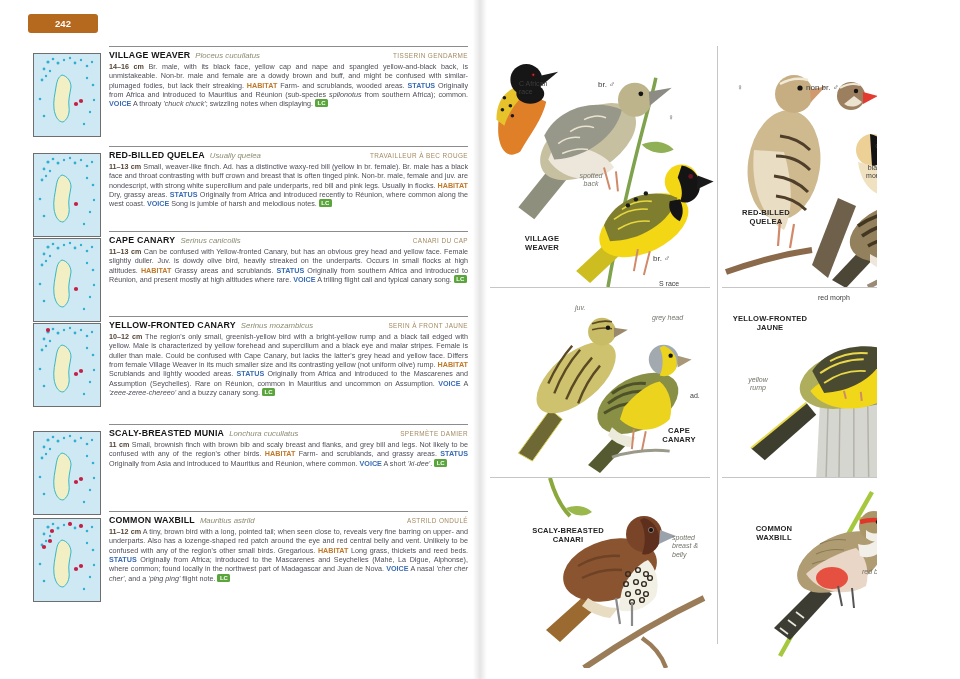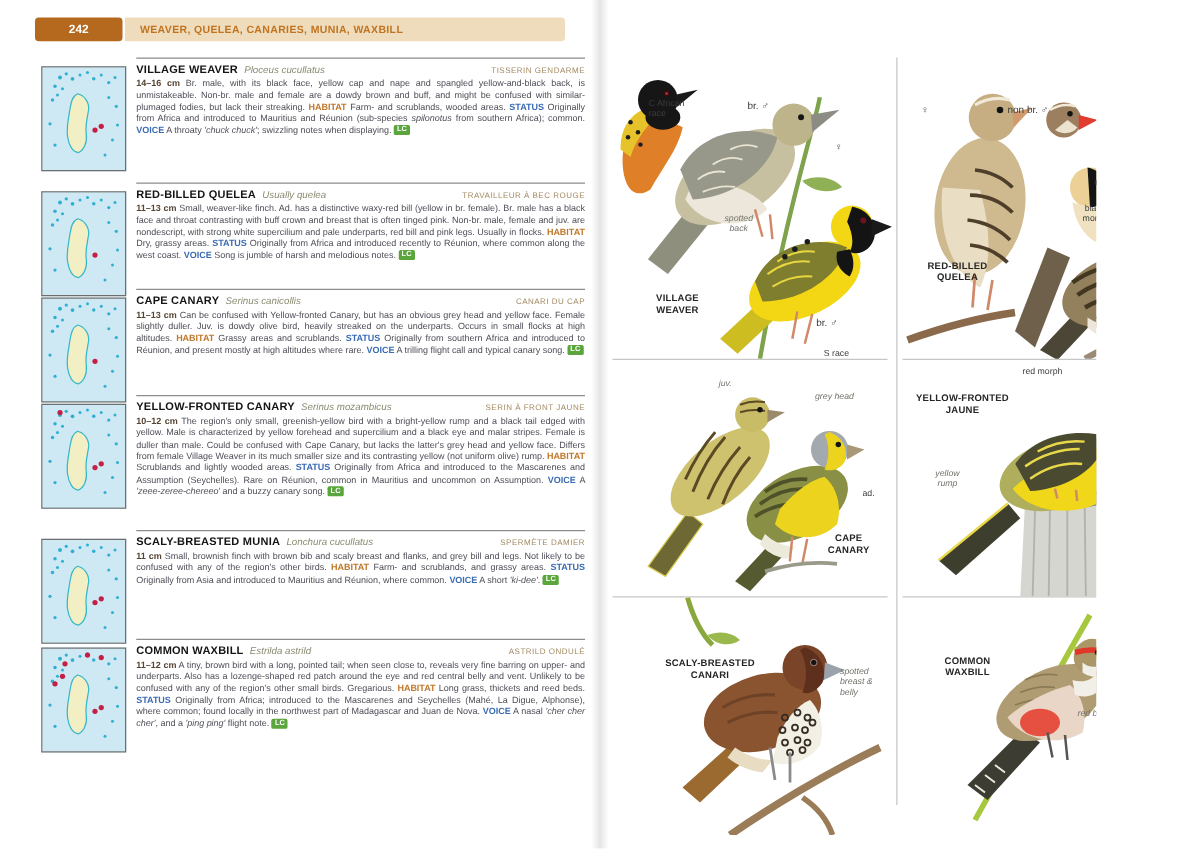--- a/index.html
+++ b/index.html
@@ -91,21 +91,20 @@
       </g>
     </g>
   </defs>
 </svg>
 
 <div class="book">
   <div class="gutter"></div>
 
   <div class="page page-left">
     <div class="pg-badge pg-badge-left">242</div>
-    <div class="hdr-bar">WEAVER, QUELEA, CANARIES, MUNIA, WAXBILL</div>
 
     <div class="entry" style="top:46px">
       <div class="map">
         <svg viewBox="0 0 66 82">
             <use href="#basemap"></use>
             <g>
               <circle cx="42" cy="50" r="2.1" fill="#c41f45"></circle>
               <circle cx="47" cy="47" r="2.1" fill="#c41f45"></circle>
             </g>
           </svg>
@@ -210,21 +209,21 @@
               <circle cx="47" cy="7" r="2.1" fill="#c41f45"></circle>
               <circle cx="18" cy="12" r="2.1" fill="#c41f45"></circle>
               <circle cx="10" cy="28" r="2.1" fill="#c41f45"></circle>
               <circle cx="16" cy="22" r="2.1" fill="#c41f45"></circle>
             </g>
           </svg>
       </div>
       <div class="entry-text">
         <div class="entry-head">
           <span class="sp-name">COMMON WAXBILL</span>
-          <span class="sp-sci">Estrilda astrild</span>
+          <span class="sp-sci">Mauritius astrild</span>
           <span class="sp-fr">ASTRILD ONDULÉ</span>
         </div>
         <p class="body"><span class="seg-size">11–12 cm</span><span class="seg-plain"> A tiny, brown bird with a long, pointed tail; when seen close to, reveals very fine barring on upper- and underparts. Also has a lozenge-shaped red patch around the eye and red central belly and vent. Unlikely to be confused with any of the region's other small birds. Gregarious. </span><span class="seg-habitat">HABITAT</span><span class="seg-plain"> Long grass, thickets and reed beds. </span><span class="seg-status">STATUS</span><span class="seg-plain"> Originally from Africa; introduced to the Mascarenes and Seychelles (Mahé, La Digue, Alphonse), where common; found locally in the northwest part of Madagascar and Juan de Nova. </span><span class="seg-voice">VOICE</span><span class="seg-plain"> A nasal </span><span class="seg-italic">'cher cher cher'</span><span class="seg-plain">, and a </span><span class="seg-italic">'ping ping'</span><span class="seg-plain"> flight note. </span><span class="seg-lc">LC</span></p>
       </div>
     </div>
   </div>
 
   <div class="page page-right">
     <div class="badge243-outer">
       <div class="badge243-inner">243</div>

